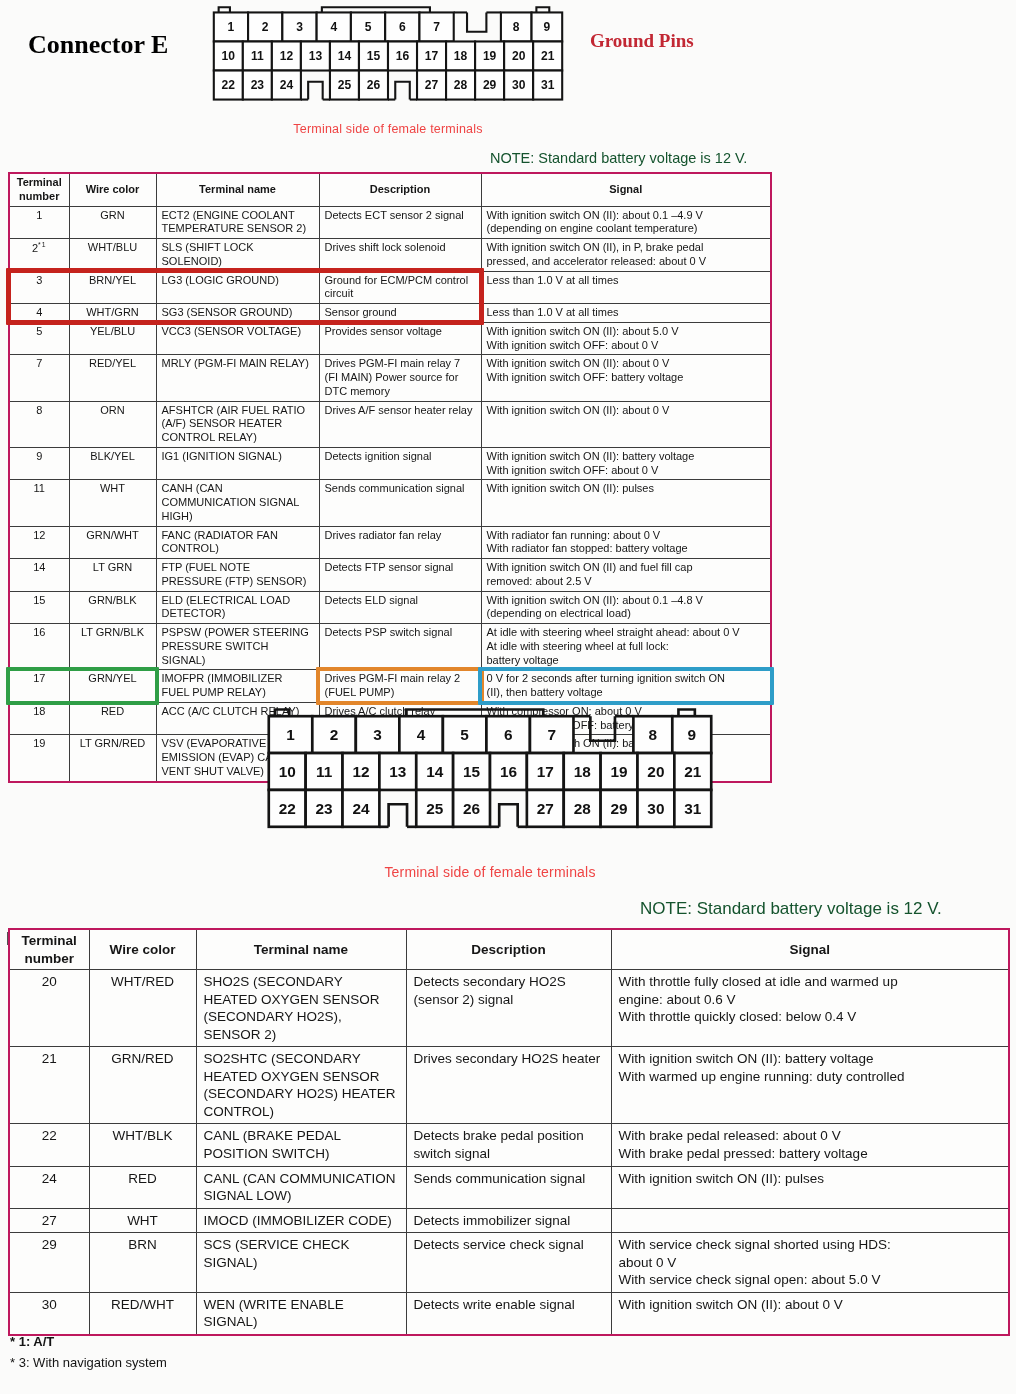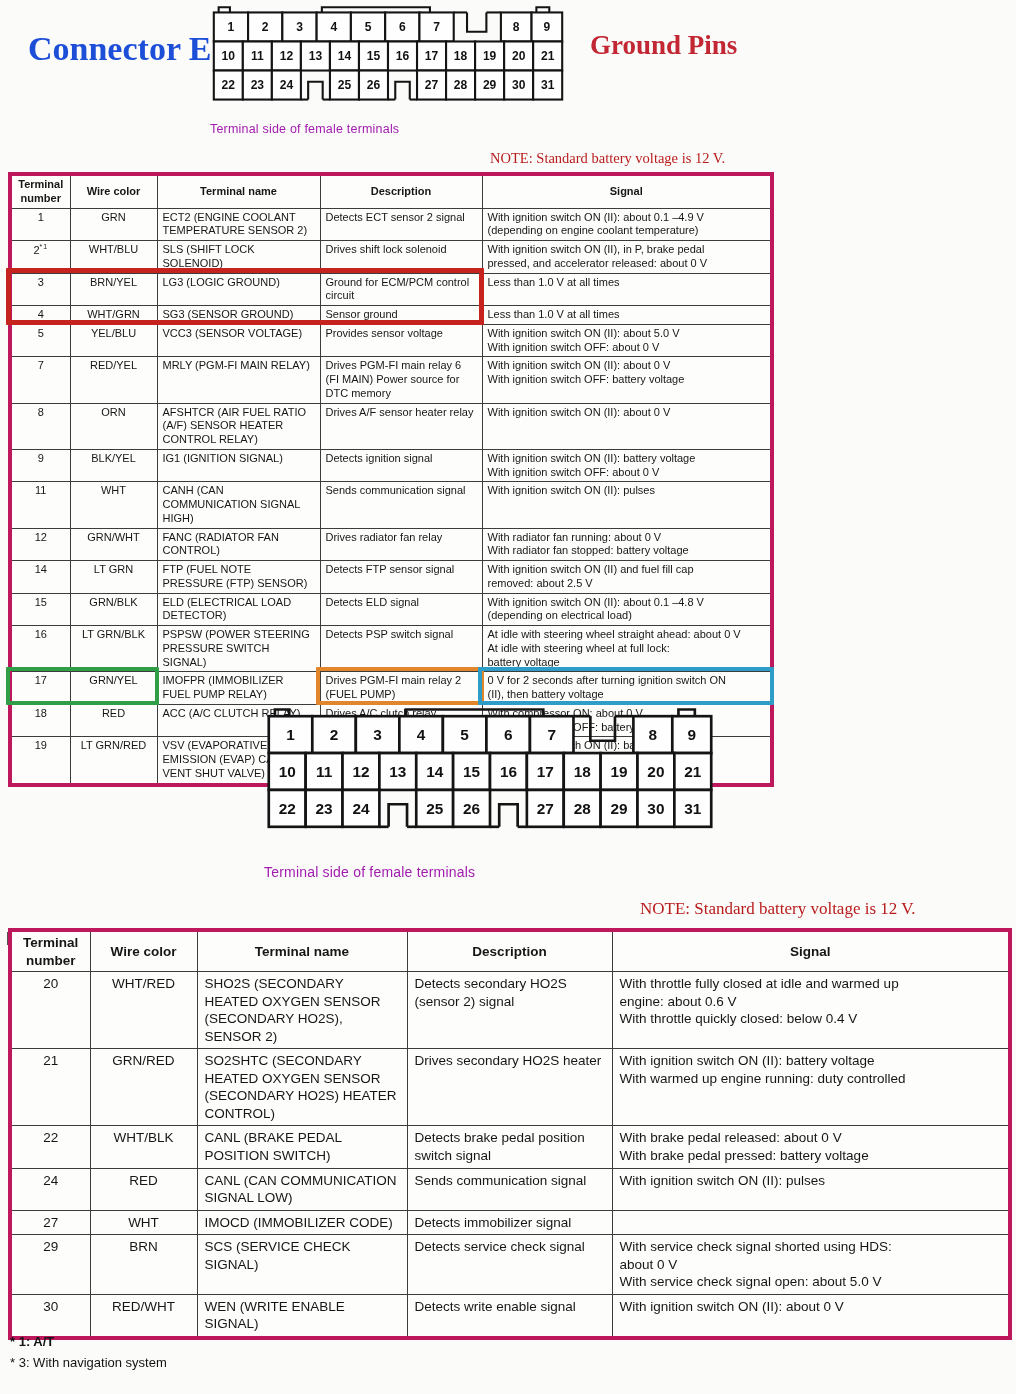--- a/index.html
+++ b/index.html
@@ -1,25 +1,25 @@
 <!DOCTYPE html>
 <html><head>
 <meta charset="utf-8">
 <style>
   html,body{margin:0;padding:0;background:#e9e9e9;}
   #page{position:relative;width:1016px;height:1394px;background:#fbfbfa;
         font-family:"Liberation Sans",sans-serif;color:#161616;overflow:hidden;}
   .abs{position:absolute;}
-  .serif-label{font-family:"Liberation Serif",serif;font-weight:bold;font-size:34px;color:#1d4ed8;}
-  .ground{font-size:27px;}
-  .caption{font-size:12.5px;color:#a21caf;letter-spacing:.2px;}
+  .serif-label{font-family:"Liberation Serif",serif;font-weight:bold;font-size:26px;color:#000000;}
+  .ground{font-size:19px;}
+  .caption{font-size:12.5px;color:#ef4444;text-align:center;letter-spacing:.2px;}
   .caption.big{font-size:14px;}
   .tbl-title{font-weight:bold;color:#101010;margin-top:32px;}
-  .tbl-note{color:#b91c1c;font-family:Liberation Serif, serif;}
-  table.pin{border-collapse:collapse;background:#fdfdfc;table-layout:fixed;border:4px solid #be185d;}
+  .tbl-note{color:#14532d;}
+  table.pin{border-collapse:collapse;background:#fdfdfc;table-layout:fixed;border:2px solid #be185d;}
   table.pin th,table.pin td{border:1.4px solid #3c3c3c;vertical-align:top;}
   table.pin th{font-weight:bold;text-align:center;padding:2px 1px;vertical-align:middle;}
   table.pin td{padding:2px 5px;white-space:pre-line;}
   table.pin td.c{text-align:center;padding-left:1px;padding-right:1px;}
   #t1{font-size:11px;line-height:1.25;width:762px;}
   #t2{font-size:13.5px;line-height:1.3;width:1000px;}
   #t2 td{padding:3px 7px;}
   sup.fn{font-size:.62em;letter-spacing:1px;}
   .hl-box{position:absolute;border:4px solid;pointer-events:none;border-radius:1px;}
   .footnote{font-size:13px;color:#141414;}
@@ -169,21 +169,21 @@
           <td class="c">YEL/BLU</td>
           <td>VCC3 (SENSOR VOLTAGE)</td>
           <td>Provides sensor voltage</td>
           <td>With ignition switch ON (II): about 5.0 V
 With ignition switch OFF: about 0 V</td>
         </tr>
         <tr>
           <td class="c">7</td>
           <td class="c">RED/YEL</td>
           <td>MRLY (PGM-FI MAIN RELAY)</td>
-          <td>Drives PGM-FI main relay 6 (FI MAIN) Power source for DTC memory</td>
+          <td>Drives PGM-FI main relay 7 (FI MAIN) Power source for DTC memory</td>
           <td>With ignition switch ON (II): about 0 V
 With ignition switch OFF: battery voltage</td>
         </tr>
         <tr>
           <td class="c">8</td>
           <td class="c">ORN</td>
           <td>AFSHTCR (AIR FUEL RATIO (A/F) SENSOR HEATER CONTROL RELAY)</td>
           <td>Drives A/F sensor heater relay</td>
           <td>With ignition switch ON (II): about 0 V</td>
         </tr>

